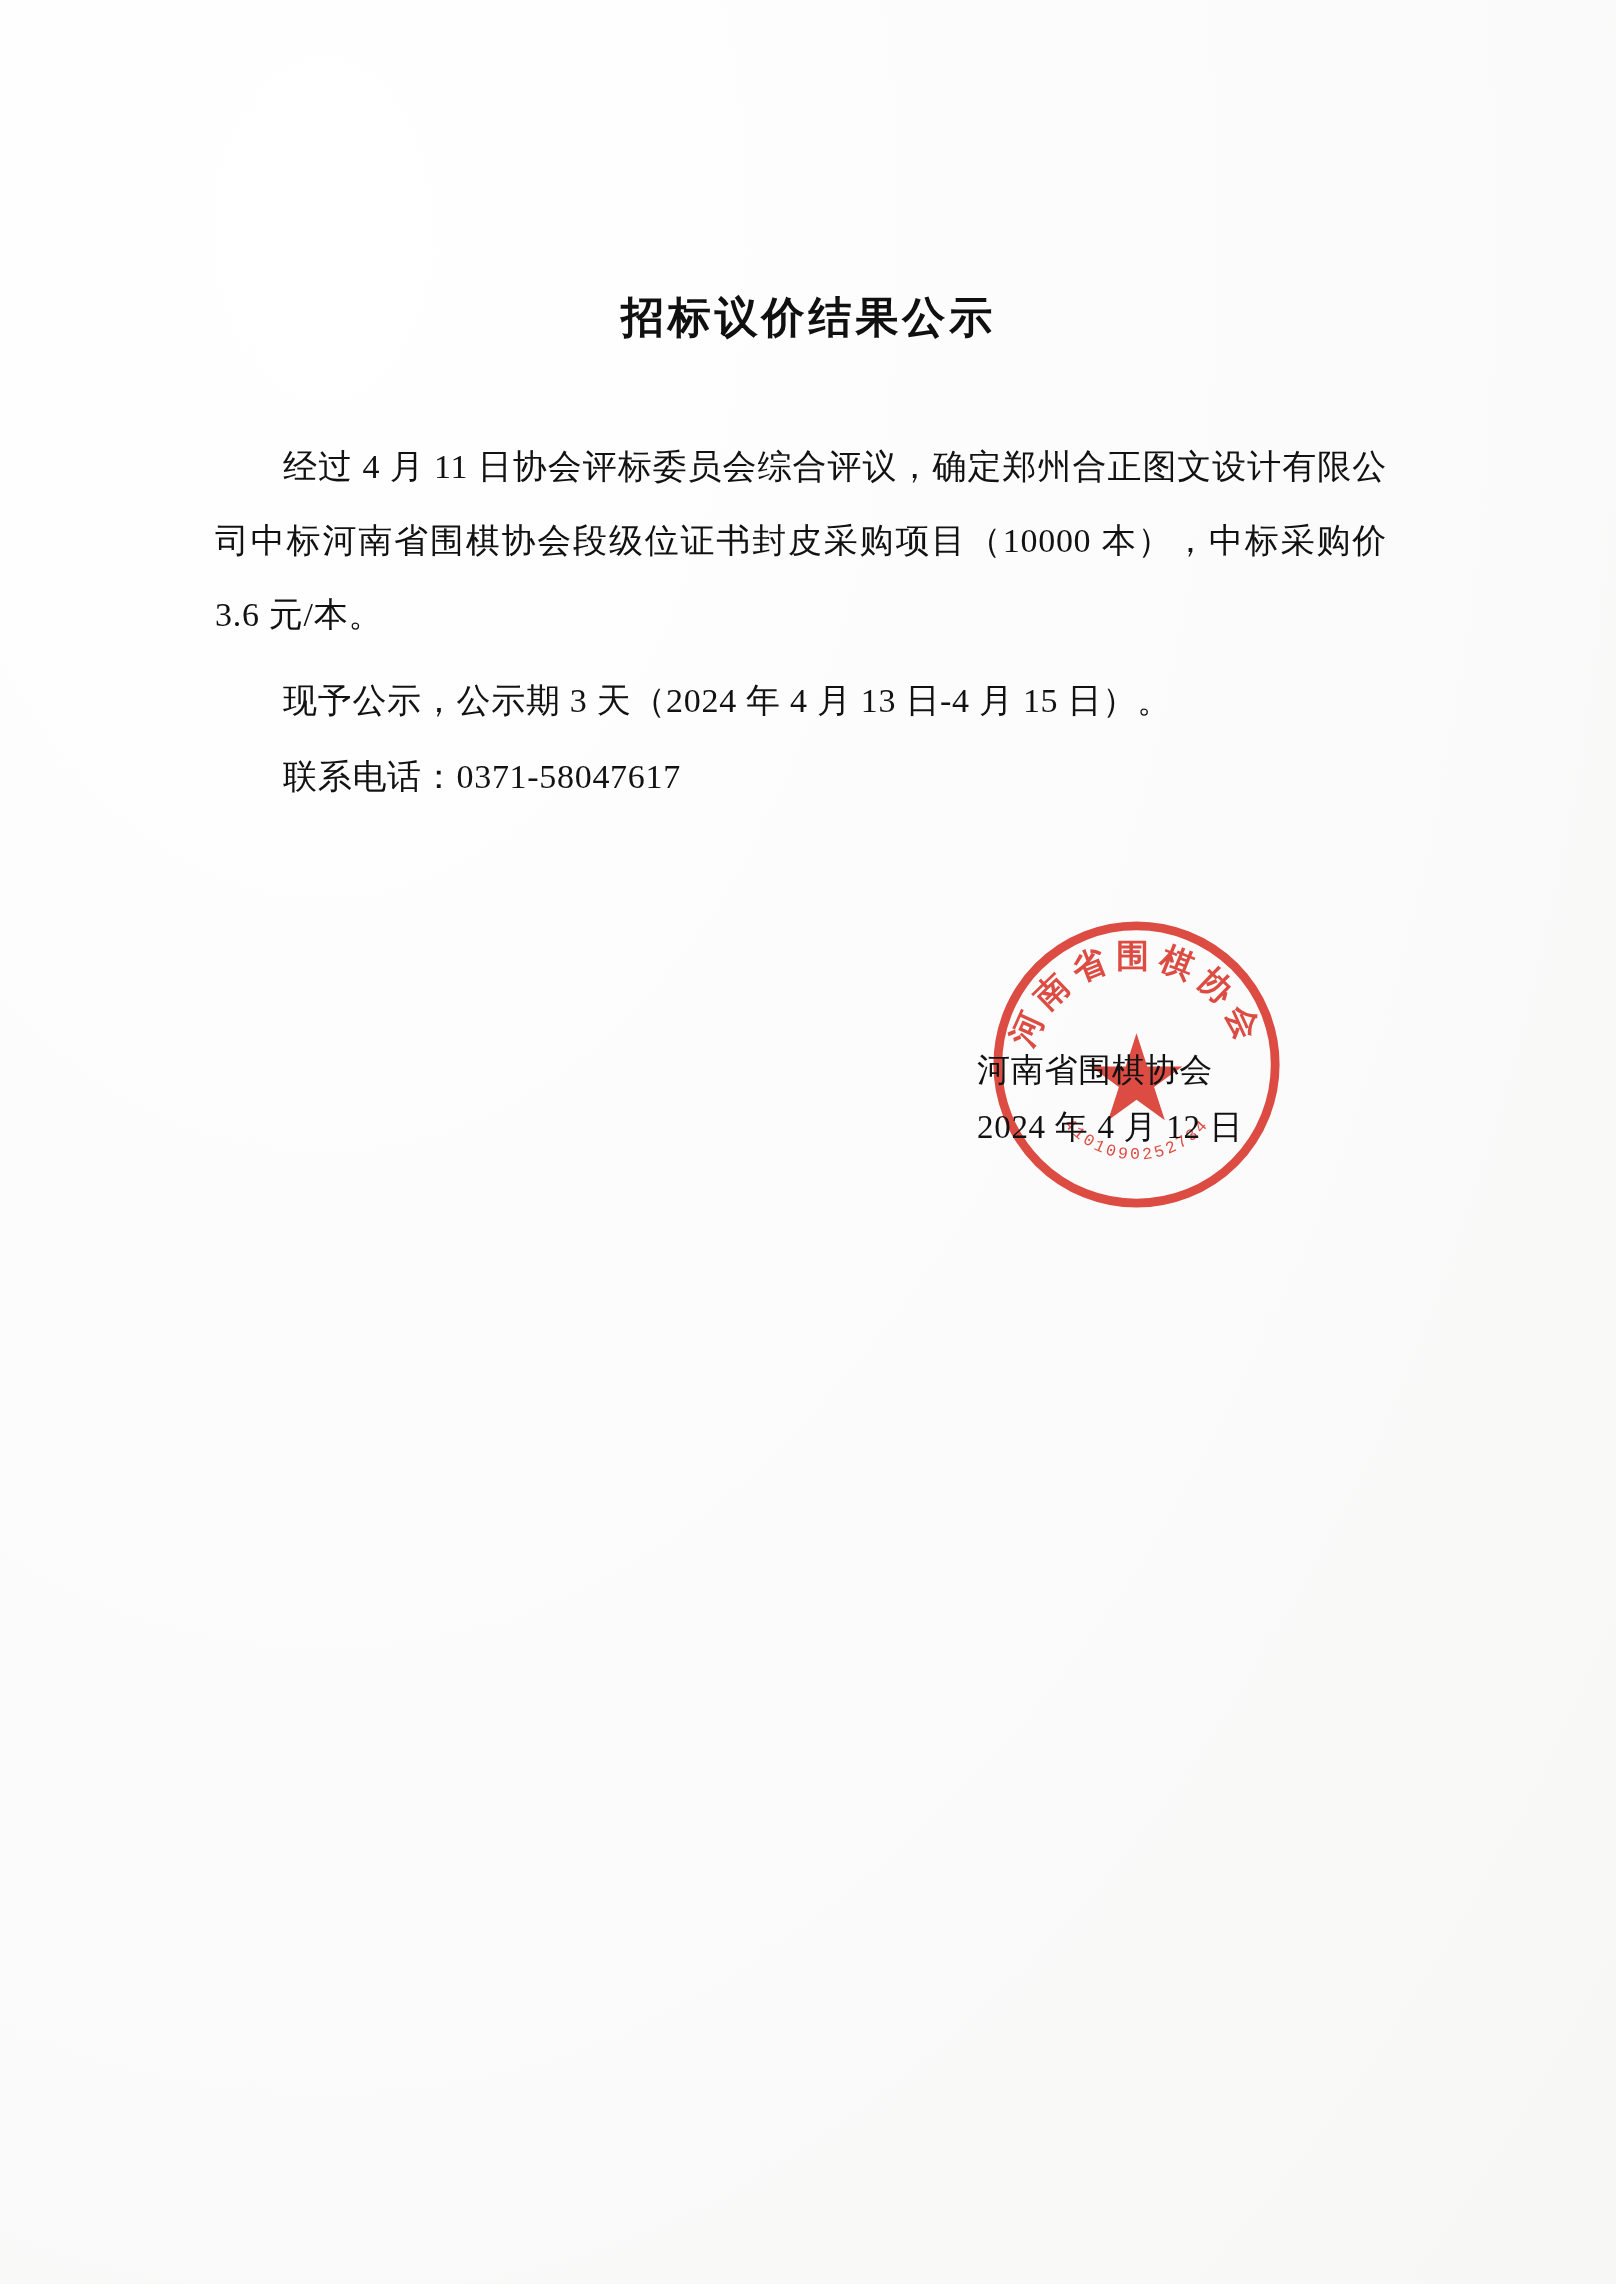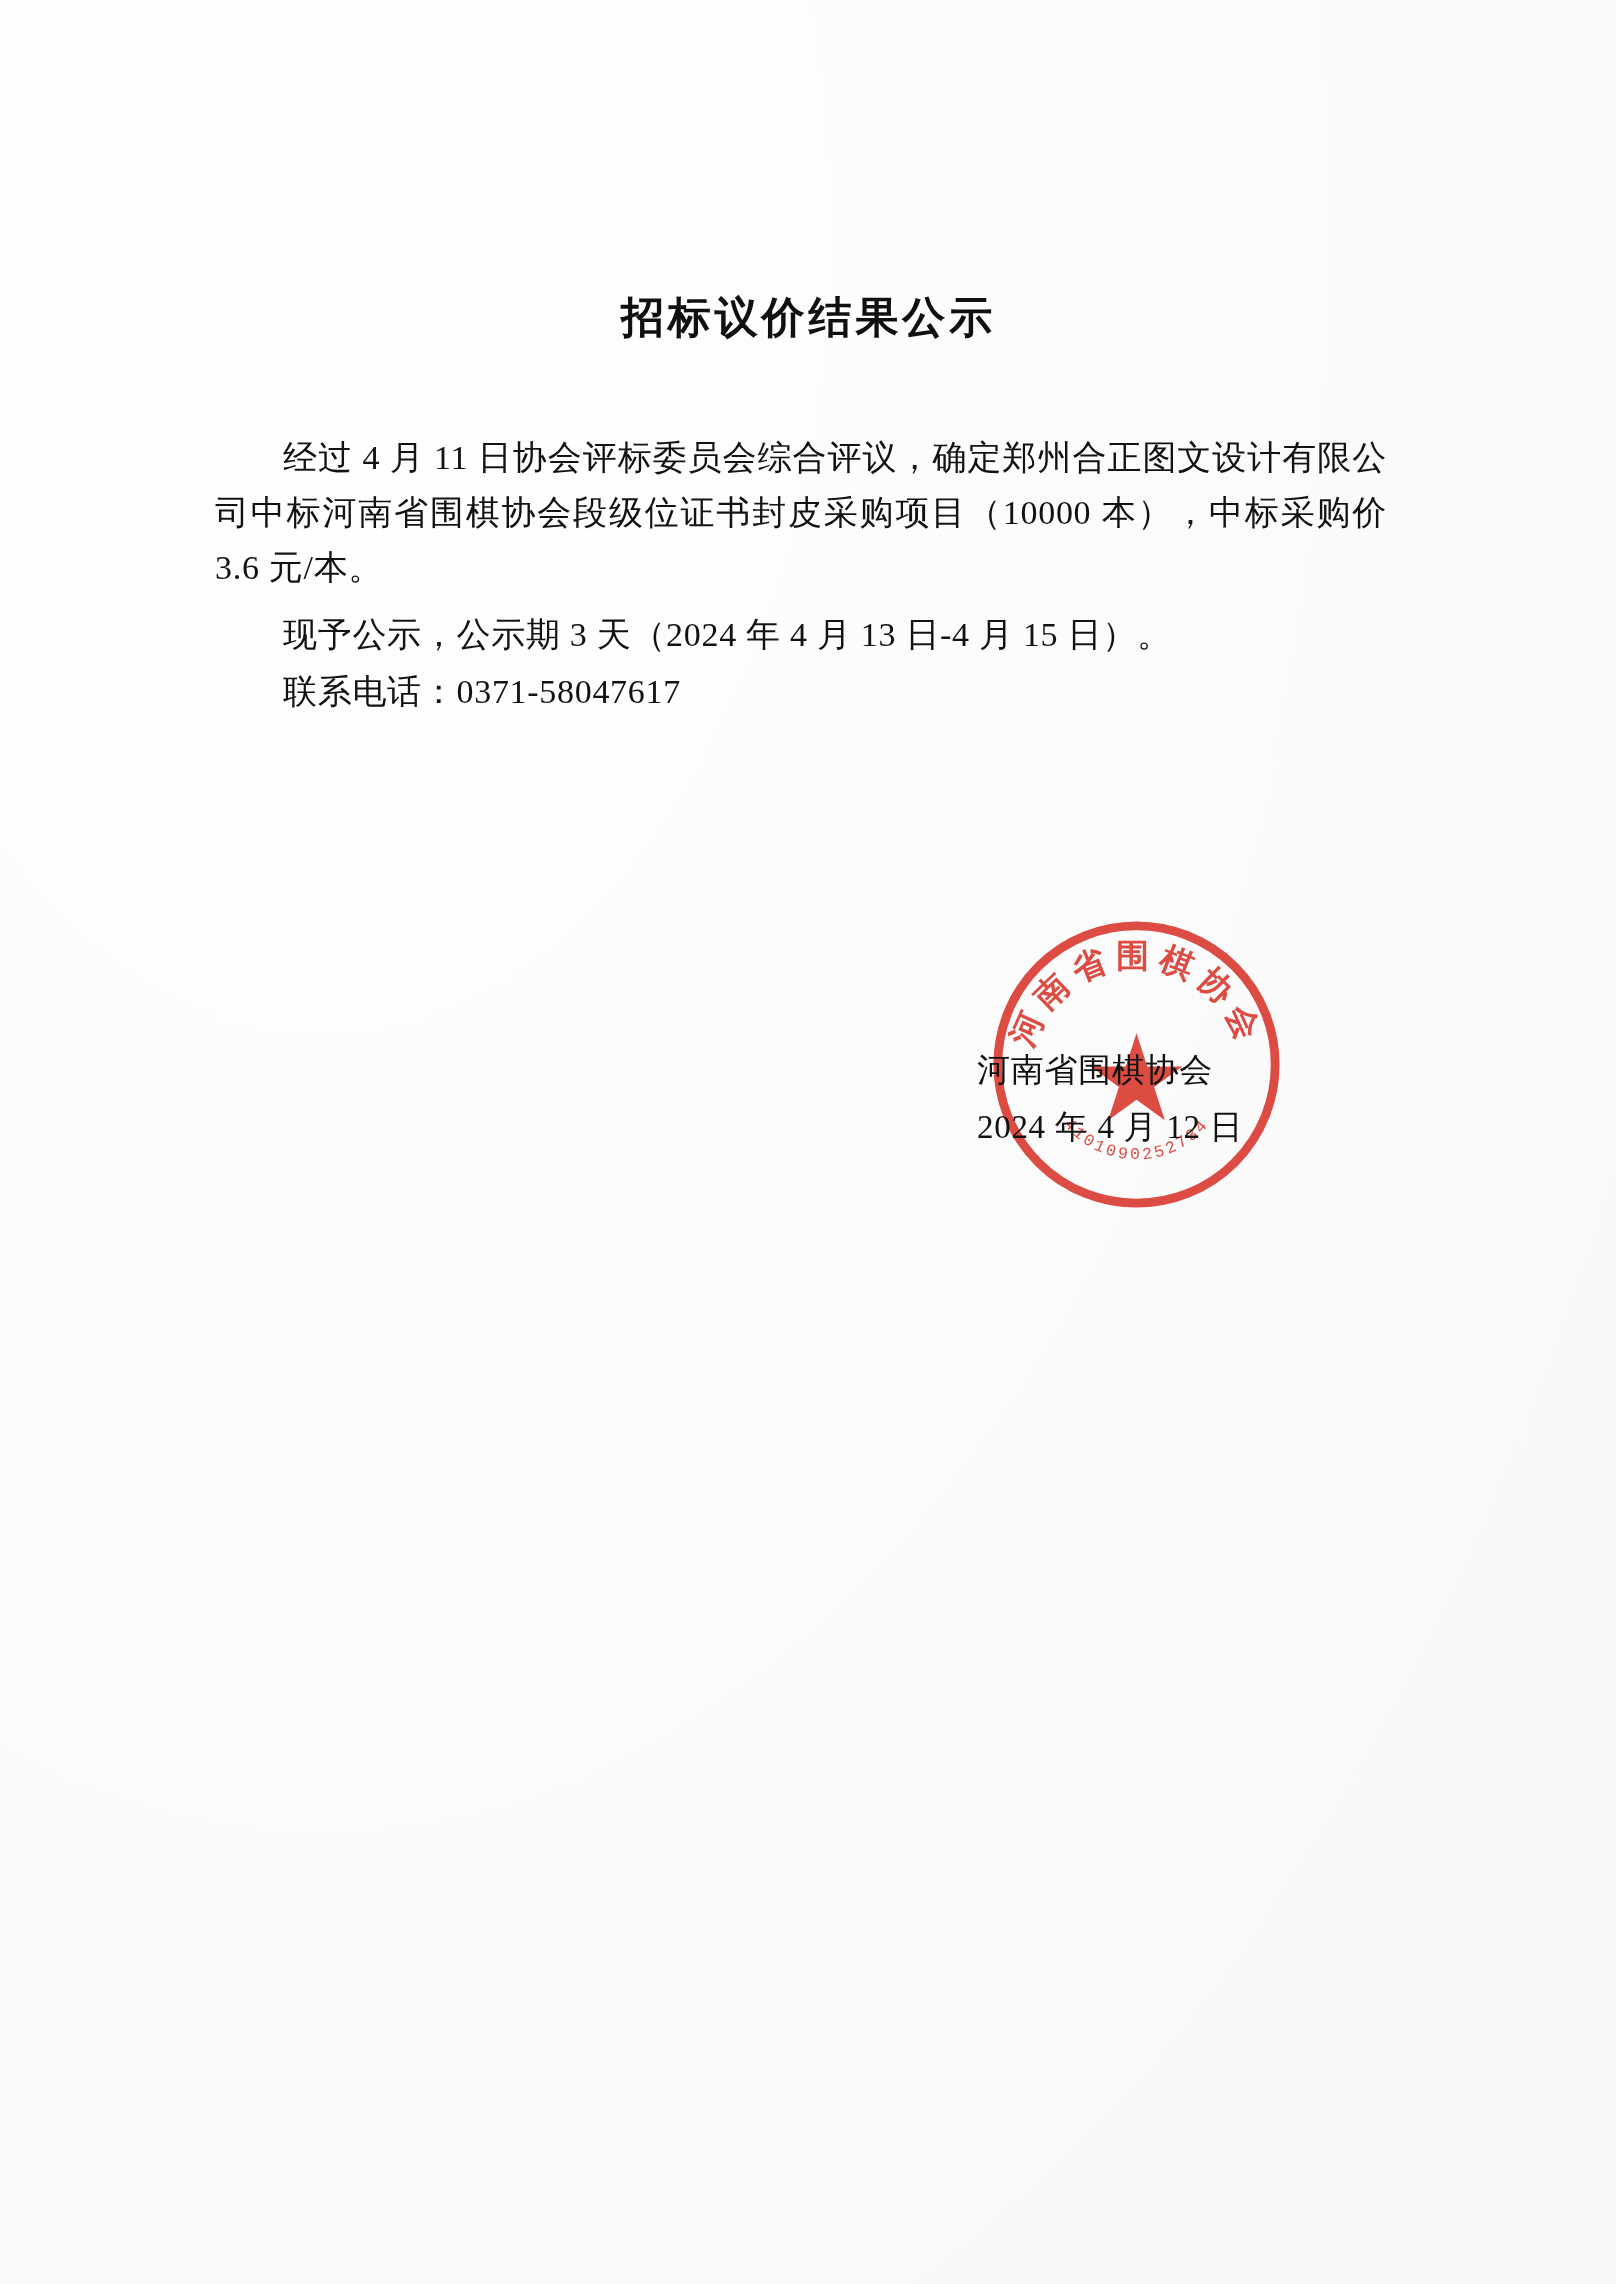--- a/index.html
+++ b/index.html
@@ -40,21 +40,21 @@
     color: #101010;
   }
   .body-block {
     position: absolute;
     top: 430px;
     left: 215px;
     width: 1172px;
   }
   .para {
     font-size: 34px;
-    line-height: 55px;
+    line-height: 74px;
     text-indent: 68px;
     margin: 0 0 2.6px 0;
     letter-spacing: 0.7px;
     font-family: "Liberation Serif", "DejaVu Serif", serif;
     color: #121212;
     text-align: justify;
   }
   .para.tight {
     margin-top: 11.7px;
   }

